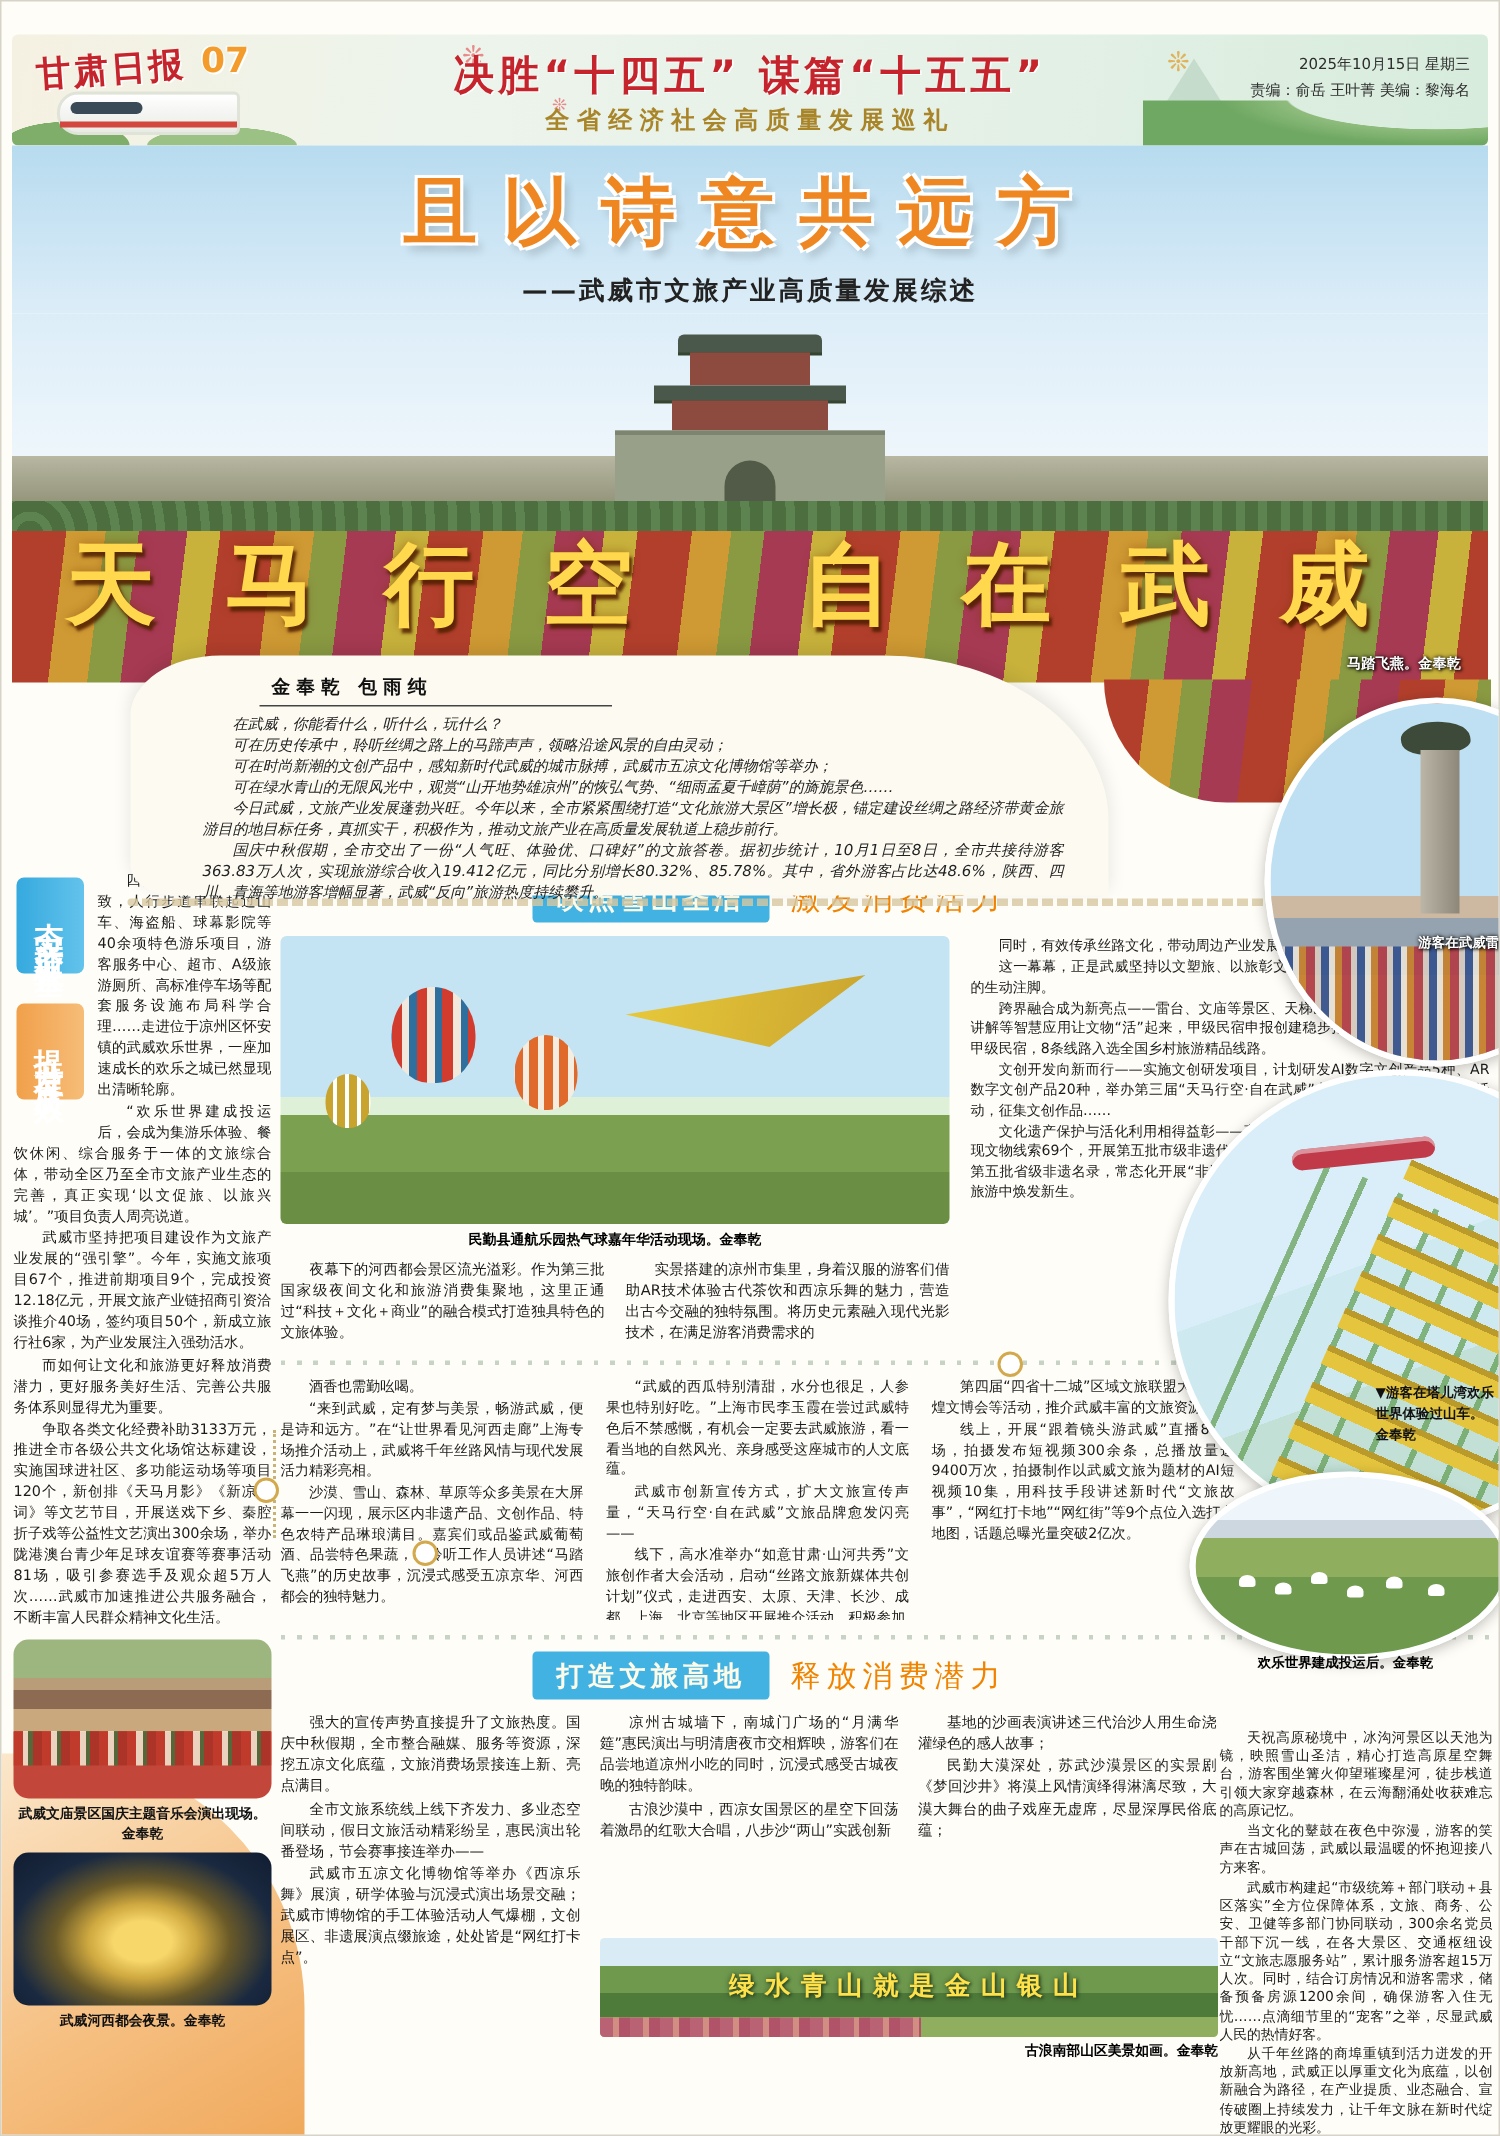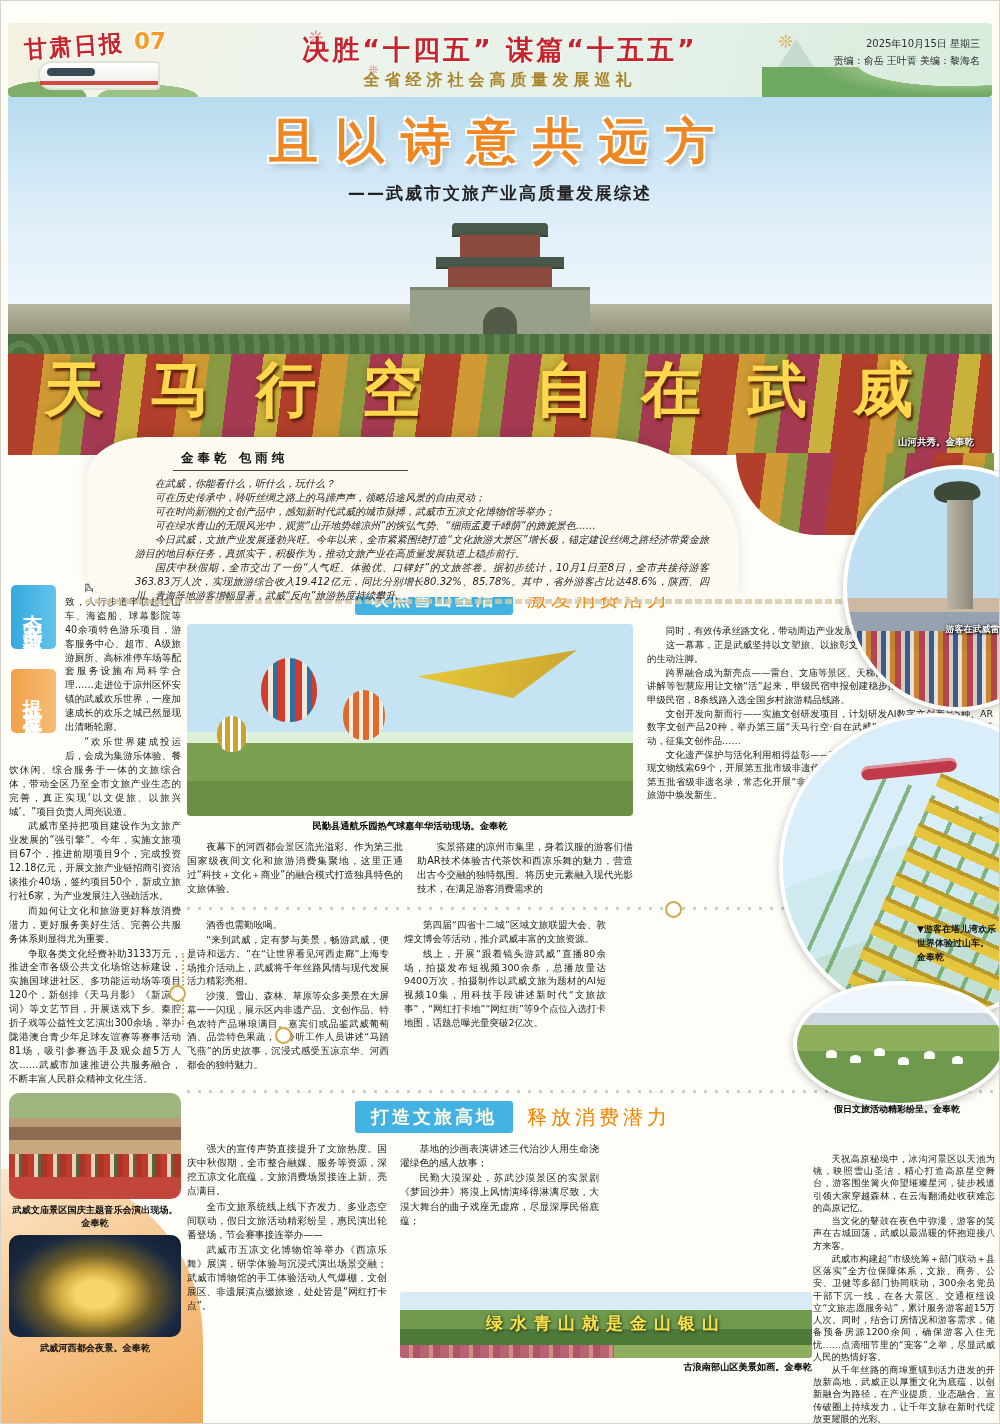--- a/index.html
+++ b/index.html
@@ -195,21 +195,21 @@
     <div class="gate">
       <div class="g-roof1"></div>
       <div class="g-body1"></div>
       <div class="g-roof2"></div>
       <div class="g-body2"></div>
       <div class="g-base">
           <div class="g-arch"></div>
         </div>
     </div>
     <div class="hero-overlay">天马行空 自在武威</div>
-    <div class="h-caption">山河共秀。金奉乾</div>
+    <div class="h-caption">马踏飞燕。金奉乾</div>
   </div>
   <div class="flowers-ext"></div>
 
   <div class="intro-panel">
     <div class="byline">金奉乾 包雨纯</div>
     <p class="intro-line">在武威，你能看什么，听什么，玩什么？</p>
     <p class="intro-line">可在历史传承中，聆听丝绸之路上的马蹄声声，领略沿途风景的自由灵动；</p>
     <p class="intro-line">可在时尚新潮的文创产品中，感知新时代武威的城市脉搏，武威市五凉文化博物馆等举办；</p>
     <p class="intro-line">可在绿水青山的无限风光中，观赏“山开地势雄凉州”的恢弘气势、“细雨孟夏千嶂荫”的旖旎景色……</p>
     <p class="intro-line">今日武威，文旅产业发展蓬勃兴旺。今年以来，全市紧紧围绕打造“文化旅游大景区”增长极，锚定建设丝绸之路经济带黄金旅游目的地目标任务，真抓实干，积极作为，推动文旅产业在高质量发展轨道上稳步前行。</p>
@@ -273,40 +273,49 @@
 
     <div class="stars"></div>
 
     <div class="s2cols">
       <div class="s2col">
         <p class="t">酒香也需勤吆喝。</p>
         <p class="t">“来到武威，定有梦与美景，畅游武威，便是诗和远方。”在“让世界看见河西走廊”上海专场推介活动上，武威将千年丝路风情与现代发展活力精彩亮相。</p>
         <p class="t">沙漠、雪山、森林、草原等众多美景在大屏幕一一闪现，展示区内非遗产品、文创作品、特色农特产品琳琅满目。嘉宾们或品鉴武威葡萄酒、品尝特色果蔬，或聆听工作人员讲述“马踏飞燕”的历史故事，沉浸式感受五凉京华、河西都会的独特魅力。</p>
       </div>
       <div class="s2col">
+        <p class="t">“武威的西瓜特别清甜，水分也很足，人参果也特别好吃。”上海市民李玉霞在尝过武威特色后不禁感慨，有机会一定要去武威旅游，看一看当地的自然风光、亲身感受这座城市的人文底蕴。</p>
+        <p class="t">武威市创新宣传方式，扩大文旅宣传声量，“天马行空·自在武威”文旅品牌愈发闪亮——</p>
+        <p class="t">线下，高水准举办“如意甘肃·山河共秀”文旅创作者大会活动，启动“丝路文旅新媒体共创计划”仪式，走进西安、太原、天津、长沙、成都、上海、北京等地区开展推介活动，积极参加</p>
+      </div>
+      <div class="s2col">
         <p class="t">第四届“四省十二城”区域文旅联盟大会、敦煌文博会等活动，推介武威丰富的文旅资源。</p>
         <p class="t">线上，开展“跟着镜头游武威”直播80余场，拍摄发布短视频300余条，总播放量达9400万次，拍摄制作以武威文旅为题材的AI短视频10集，用科技手段讲述新时代“文旅故事”，“网红打卡地”“网红街”等9个点位入选打卡地图，话题总曝光量突破2亿次。</p>
       </div>
     </div>
 
     <div class="stars"></div>
 
     <div class="sec-head">
       <span class="badge">打造文旅高地</span>
       <span class="sec-title">释放消费潜力</span>
     </div>
     <div class="s3">
       <div class="s3c1">
         <p class="t">强大的宣传声势直接提升了文旅热度。国庆中秋假期，全市整合融媒、服务等资源，深挖五凉文化底蕴，文旅消费场景接连上新、亮点满目。</p>
         <p class="t">全市文旅系统线上线下齐发力、多业态空间联动，假日文旅活动精彩纷呈，惠民演出轮番登场，节会赛事接连举办——</p>
         <p class="t">武威市五凉文化博物馆等举办《西凉乐舞》展演，研学体验与沉浸式演出场景交融；武威市博物馆的手工体验活动人气爆棚，文创展区、非遗展演点缀旅途，处处皆是“网红打卡点”。</p>
       </div>
       <div class="s3right">
         <div class="s3cols">
           <div class="s3col">
+            <p class="t">凉州古城墙下，南城门广场的“月满华筵”惠民演出与明清唐夜市交相辉映，游客们在品尝地道凉州小吃的同时，沉浸式感受古城夜晚的独特韵味。</p>
+            <p class="t">古浪沙漠中，西凉女国景区的星空下回荡着激昂的红歌大合唱，八步沙“两山”实践创新</p>
+          </div>
+          <div class="s3col">
             <p class="t">基地的沙画表演讲述三代治沙人用生命浇灌绿色的感人故事；</p>
             <p class="t">民勤大漠深处，苏武沙漠景区的实景剧《梦回沙井》将漠上风情演绎得淋漓尽致，大漠大舞台的曲子戏座无虚席，尽显深厚民俗底蕴；</p>
           </div>
         </div>
         <div class="ph-mountain">
           <div class="pm-ov">绿水青山就是金山银山</div>
         </div>
         <div class="pm-cap">古浪南部山区美景如画。金奉乾</div>
       </div>
     </div>
@@ -328,20 +337,20 @@
   </div>
   <div class="circ c2">
     <div class="supports"></div>
     <div class="track"></div>
     <div class="coaster-cars"></div>
   </div>
   <div class="c2cap">▼游客在塔儿湾欢乐世界体验过山车。金奉乾</div>
   <div class="circ c3">
     <div class="yurts"></div>
   </div>
-  <div class="c3cap">假日文旅活动精彩纷呈。金奉乾</div>
+  <div class="c3cap">欢乐世界建成投运后。金奉乾</div>
 
   <div class="ring r1"></div>
   <div class="ring r2"></div>
   <div class="ring r3"></div>
   <div class="vdots"></div>
 
 </div>
 
 </body></html>

